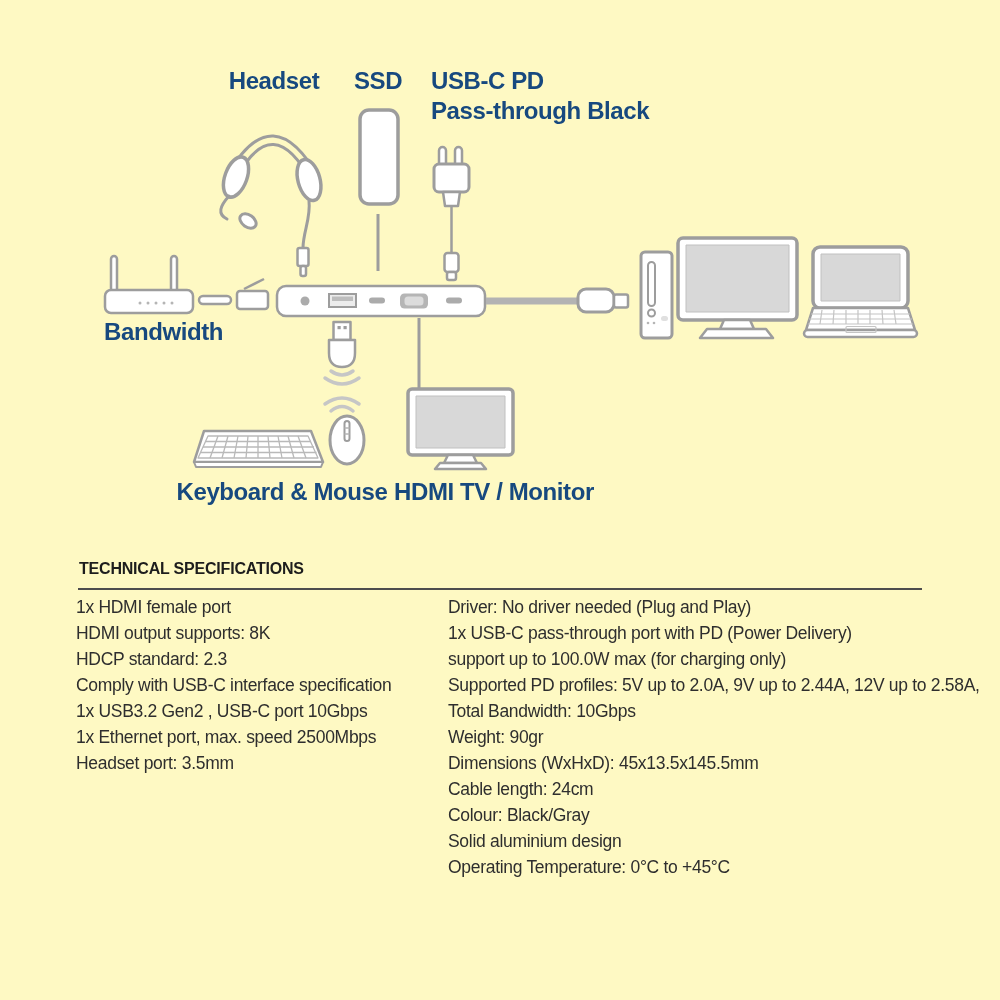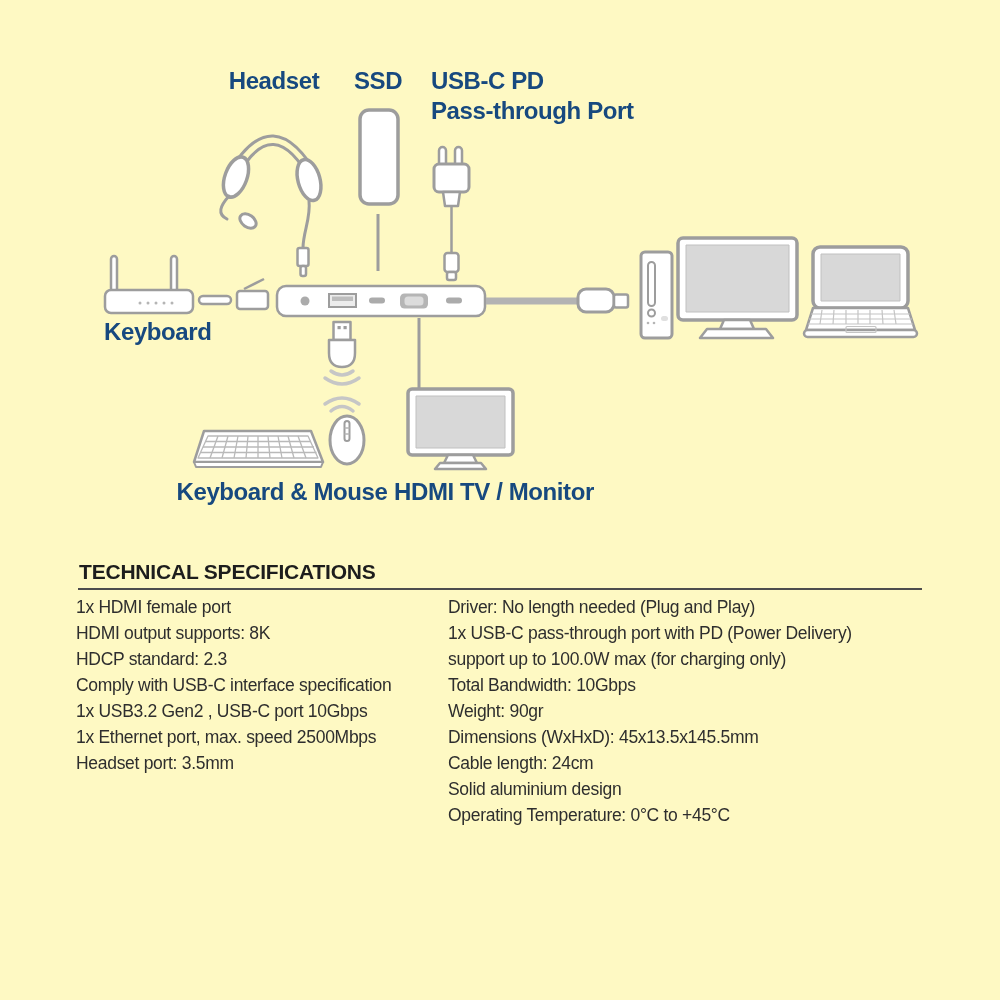--- a/index.html
+++ b/index.html
@@ -9,21 +9,21 @@
   }
   .diagram{position:absolute;left:0;top:0;width:1000px;height:540px;}
   .diagram svg{position:absolute;left:0;top:0;}
   .dev-label{
     position:absolute;color:#17497f;font-weight:bold;font-size:24px;
     letter-spacing:-0.4px;white-space:nowrap;line-height:30px;
   }
   .centered{transform:translateX(-50%);}
   .specs{position:absolute;left:0;top:0;width:1000px;}
   .specs-title{
-    position:absolute;left:79px;top:560px;font-size:21px;font-weight:bold;
+    position:absolute;left:79px;top:560px;font-size:16px;font-weight:bold;
     color:#1d1d1d;letter-spacing:-0.2px;white-space:nowrap;
   }
   .specs-rule{position:absolute;left:78px;top:588px;width:844px;height:2px;background:#4d4d4d;}
   .spec-col{position:absolute;top:594px;}
   .spec-col-left{left:76px;}
   .spec-col-right{left:448px;}
   .spec-line{
     font-size:17.5px;line-height:26px;color:#2e2e2e;
     letter-spacing:-0.3px;white-space:nowrap;
   }
@@ -184,47 +184,49 @@
         <rect x="416" y="396" width="89" height="52" fill="#d8d8d8" stroke="#c0c0c0" stroke-width="1"></rect>
         <path d="M448,455 L473,455 L477,463 L444,463 Z" stroke-width="2.5" fill="#ffffff"></path>
         <path d="M440,463 L481,463 L486,469 L435,469 Z" stroke-width="2.5" fill="#ffffff"></path>
       </g>
     </svg>
 
     <div class="dev-label centered" style="left:274px;top:66px;">Headset</div>
     <div class="dev-label centered" style="left:378px;top:66px;text-align:right;">SSD</div>
     <div class="dev-label" style="left:431px;top:66px;">
       <div>USB-C PD</div>
-      <div>Pass-through Port</div>
+      <div>Pass-through Black</div>
     </div>
-    <div class="dev-label" style="left:104px;top:317px;">Keyboard</div>
+    <div class="dev-label" style="left:104px;top:317px;">Bandwidth</div>
     <div class="dev-label centered" style="left:494px;top:477px;">HDMI TV / Monitor</div>
     <div class="dev-label centered" style="left:282px;top:477px;">Keyboard &amp; Mouse</div>
   </div>
 
   <div class="specs">
     <div class="specs-title">TECHNICAL SPECIFICATIONS</div>
     <div class="specs-rule"></div>
 
     <div class="spec-col spec-col-left">
       <div class="spec-line">1x HDMI female port</div>
       <div class="spec-line">HDMI output supports: 8K</div>
       <div class="spec-line">HDCP standard: 2.3</div>
       <div class="spec-line">Comply with USB-C interface specification</div>
       <div class="spec-line">1x USB3.2 Gen2 , USB-C port 10Gbps</div>
       <div class="spec-line">1x Ethernet port, max. speed 2500Mbps</div>
       <div class="spec-line">Headset port: 3.5mm</div>
     </div>
 
     <div class="spec-col spec-col-right">
-      <div class="spec-line">Driver: No length needed (Plug and Play)</div>
+      <div class="spec-line">Driver: No driver needed (Plug and Play)</div>
       <div class="spec-line">1x USB-C pass-through port with PD (Power Delivery)</div>
       <div class="spec-line">support up to 100.0W max (for charging only)</div>
+      <div class="spec-line">Supported PD profiles: 5V up to 2.0A, 9V up to 2.44A, 12V up to 2.58A,</div>
       <div class="spec-line">Total Bandwidth: 10Gbps</div>
       <div class="spec-line">Weight: 90gr</div>
       <div class="spec-line">Dimensions (WxHxD): 45x13.5x145.5mm</div>
       <div class="spec-line">Cable length: 24cm</div>
+      <div class="spec-line">Colour: Black/Gray</div>
       <div class="spec-line">Solid aluminium design</div>
       <div class="spec-line">Operating Temperature: 0°C to +45°C</div>
     </div>
   </div>
 
 </div>
 
 </body></html>

